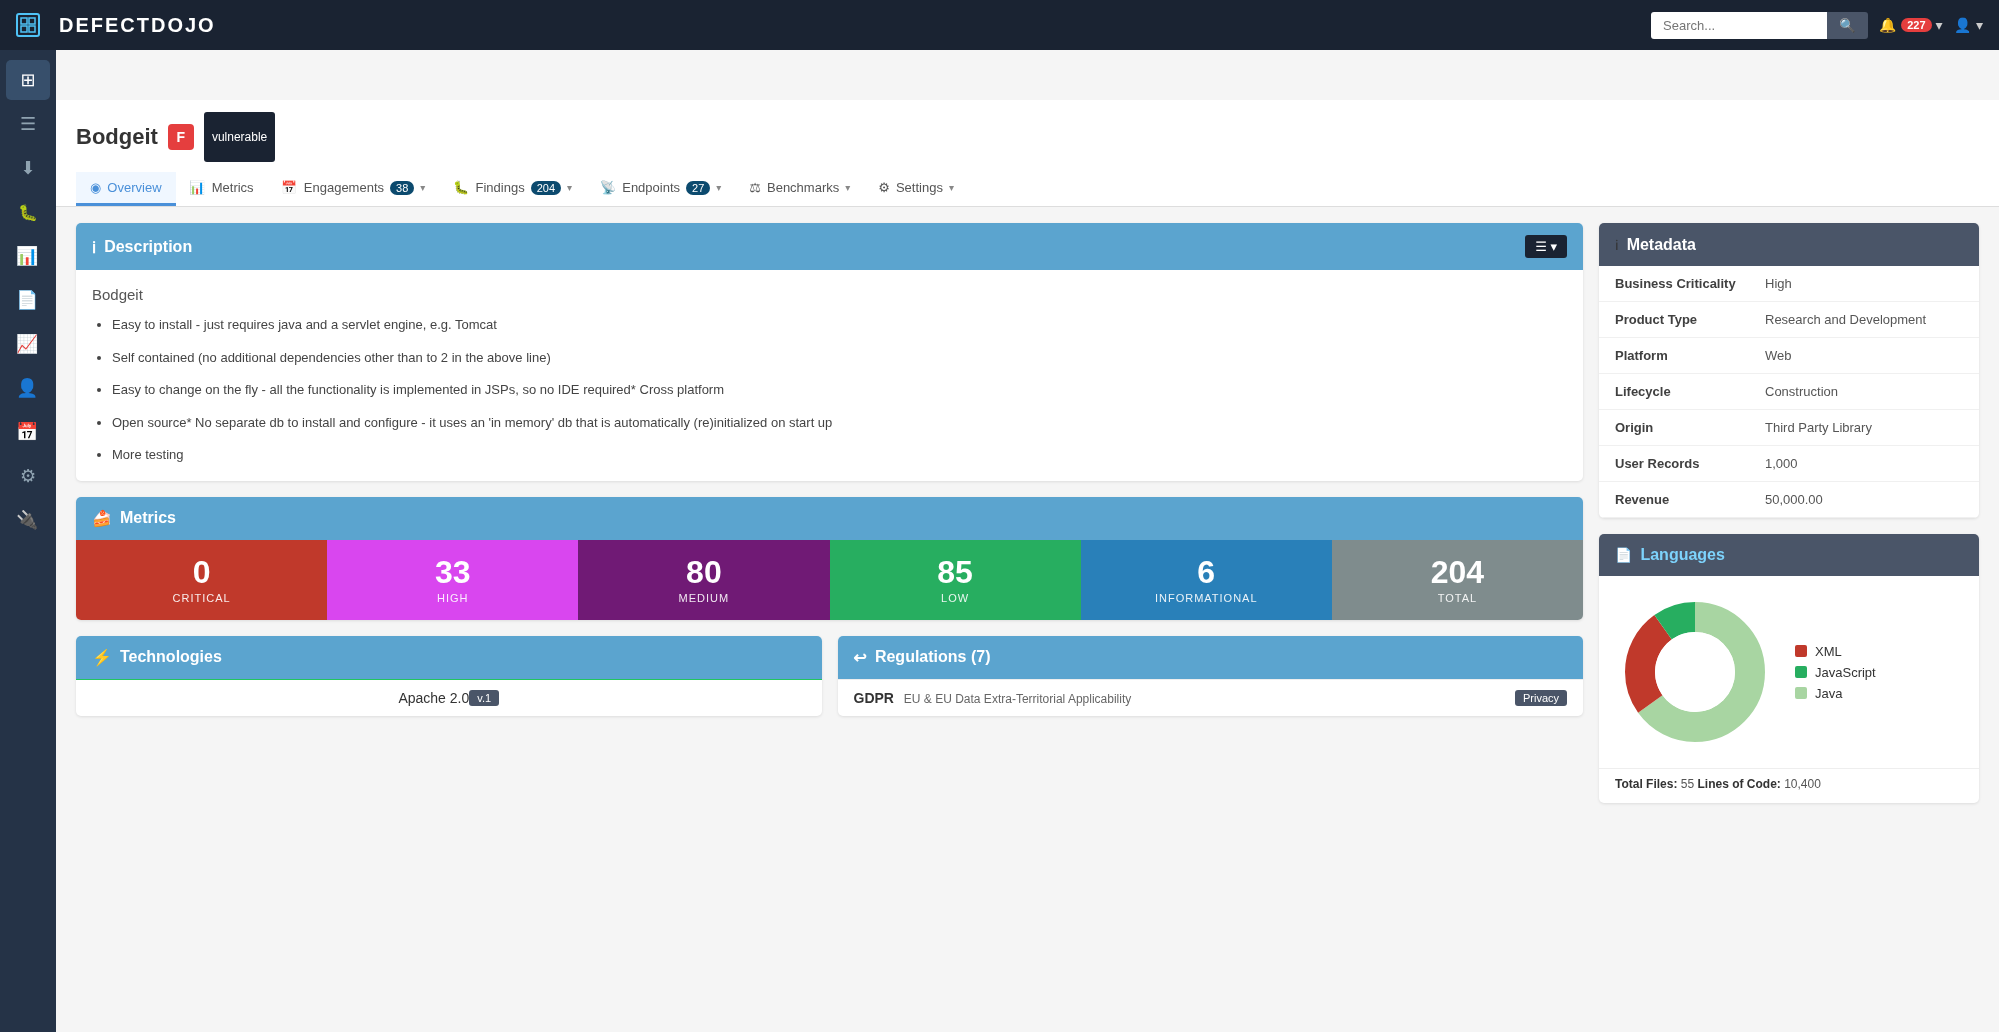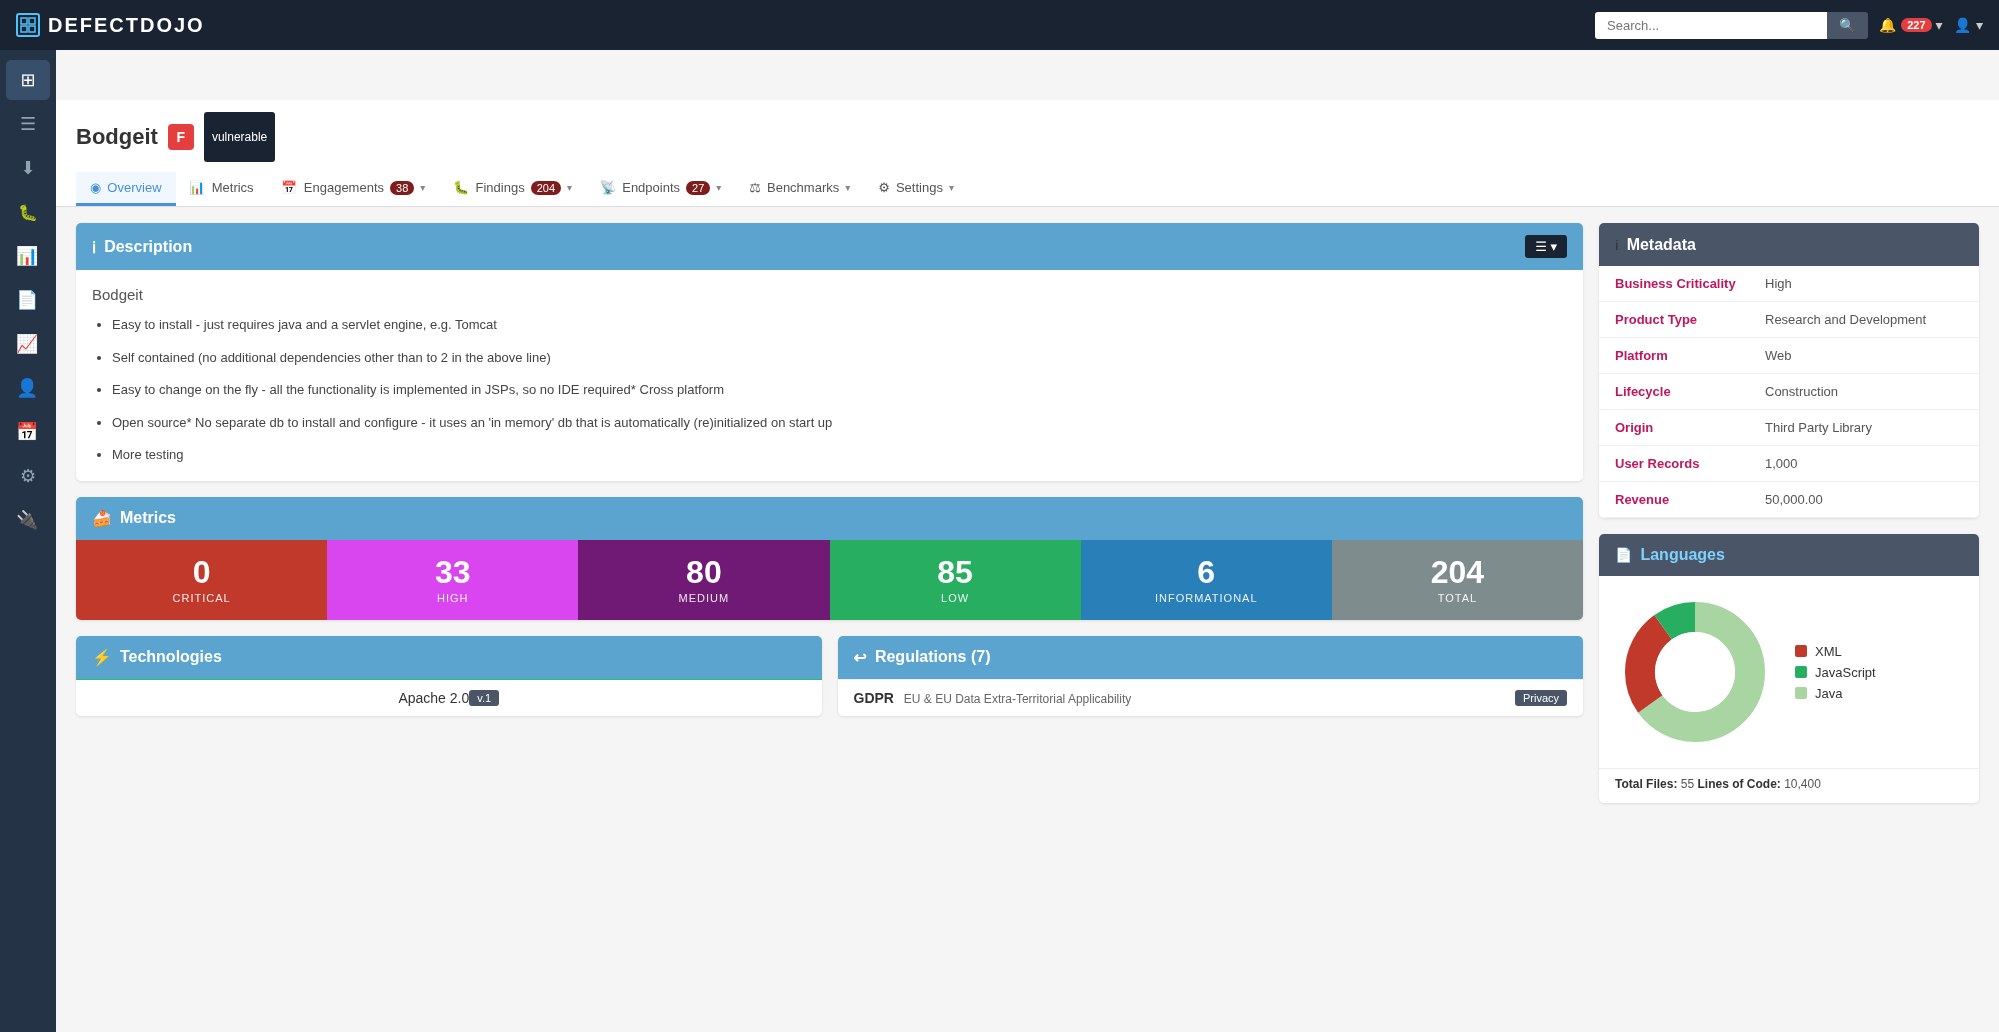--- a/index.html
+++ b/index.html
@@ -45,21 +45,21 @@
     }
     .search-box {
       display: flex;
       align-items: center;
     }
     .search-input {
       padding: 6px 12px;
       border: none;
       border-radius: 3px 0 0 3px;
       background: white;
-      width: 232px;
+      width: 176px;
       font-size: 13px;
     }
     .search-btn {
       padding: 6px 12px;
       background: #4a5568;
       border: none;
       border-radius: 0 3px 3px 0;
       color: white;
       cursor: pointer;
     }
@@ -175,21 +175,21 @@
       align-items: center;
       gap: 6px;
       white-space: nowrap;
     }
     .tab.active {
       border-bottom: 3px solid #4a90d9;
       color: #4a90d9;
       background: #f0f7ff;
     }
     .tab-badge {
-      background: #7f1d1d;
+      background: #0c4a6e;
       color: white;
       border-radius: 10px;
       padding: 1px 6px;
       font-size: 11px;
     }
     .tab-caret {
       font-size: 10px;
       color: #888;
     }
 
@@ -360,21 +360,21 @@
       width: 100%;
     }
     .meta-row {
       display: flex;
       padding: 10px 16px;
       border-bottom: 1px solid #f0f0f0;
     }
     .meta-key {
       font-weight: bold;
       width: 150px;
-      color: #be185d;
+      color: #404040;
       font-size: 13px;
     }
     .meta-val {
       color: #555;
       font-size: 13px;
     }
 
     
     .lang-card-header {
       background: #4a5568;
@@ -432,21 +432,21 @@
   <div class="navbar-brand">
     <div class="brand-logo">
       <div class="logo-icon">
         <svg width="16" height="16" viewBox="0 0 16 16" fill="none">
           <rect x="1" y="1" width="6" height="6" stroke="#4fc3f7" stroke-width="1.5" fill="none"></rect>
           <rect x="9" y="1" width="6" height="6" stroke="#4fc3f7" stroke-width="1.5" fill="none"></rect>
           <rect x="1" y="9" width="6" height="6" stroke="#4fc3f7" stroke-width="1.5" fill="none"></rect>
           <rect x="9" y="9" width="6" height="6" stroke="#4fc3f7" stroke-width="1.5" fill="none"></rect>
         </svg>
       </div>
-      <span style="color:white;font-size:20px;font-weight:bold;letter-spacing:2px;">DEFECTDOJO</span>
+      <span style="color:white;font-size:20px;font-weight:bold;letter-spacing:2px;margin-left:11px;">DEFECTDOJO</span>
     </div>
   </div>
   <div class="navbar-right">
     <div class="search-box">
       <input class="search-input" type="text" placeholder="Search..." style="">
       <button class="search-btn">🔍</button>
     </div>
     <div class="notif-bell">
       <span>🔔</span>
       <span class="notif-badge">227</span>

